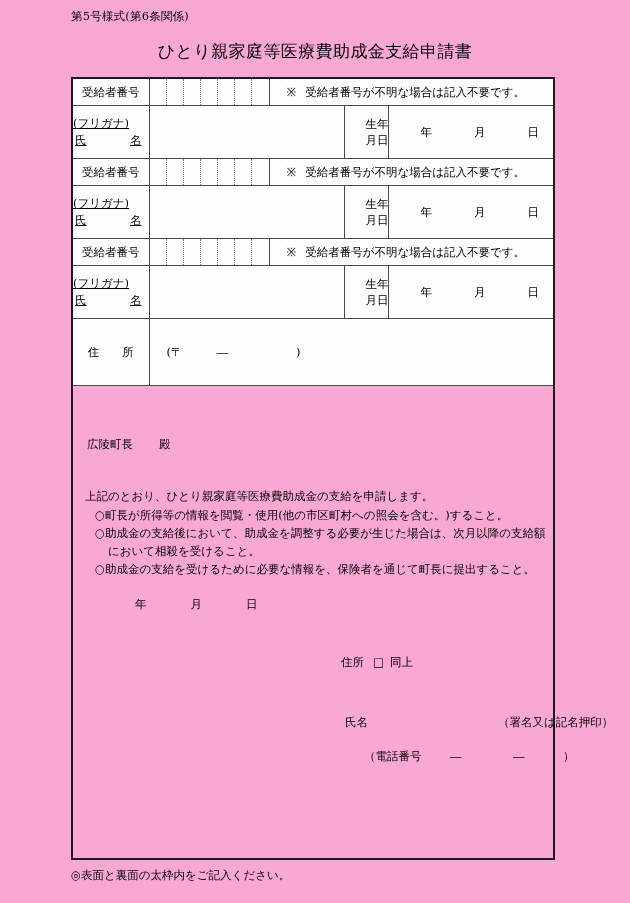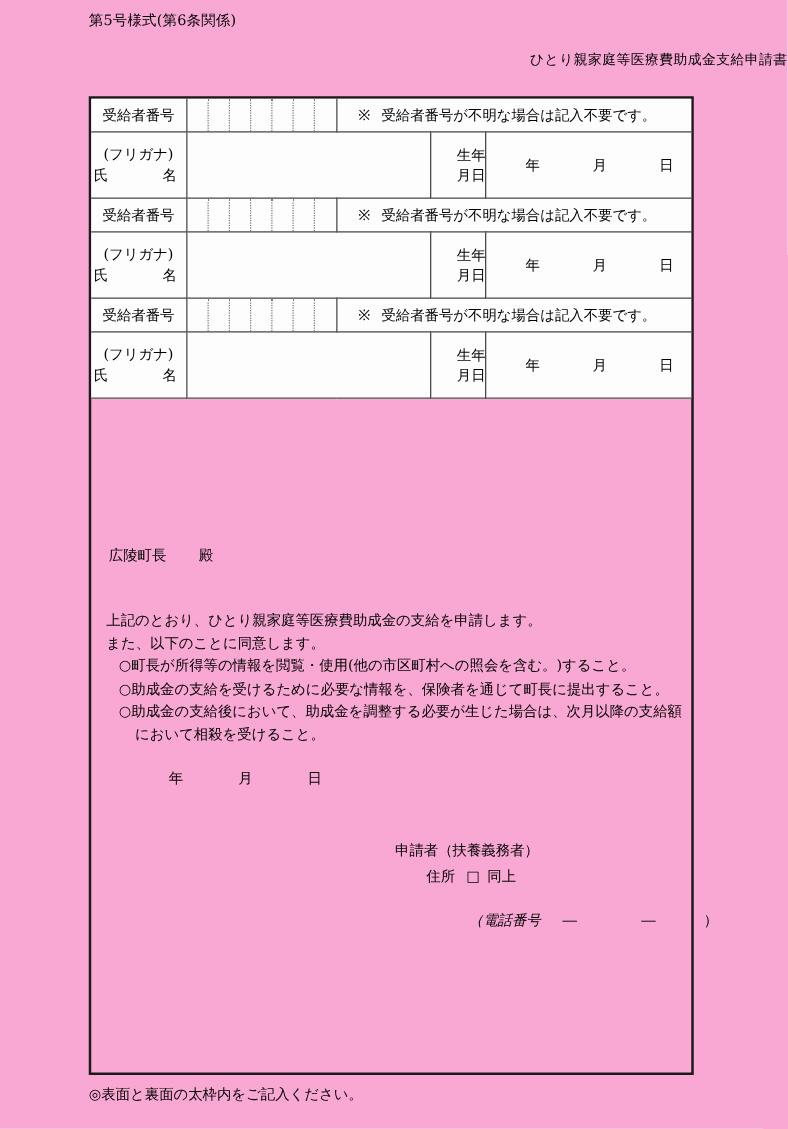--- a/index.html
+++ b/index.html
@@ -30,22 +30,22 @@
     top: 9px;
     font-size: 11.5px;
     letter-spacing: 0.2px;
     white-space: nowrap;
   }
   .doc-title {
     position: absolute;
     left: 0;
     right: 0;
     top: 40px;
-    text-align: right;
-    font-size: 11px;
+    text-align: center;
+    font-size: 17px;
     letter-spacing: 0.4px;
     white-space: nowrap;
   }
 
   
   .form-box {
     position: absolute;
     left: 71px;
     top: 77px;
     width: 484px;
@@ -78,21 +78,22 @@
   .cell-label {
     width: 76px;
     text-align: center;
     white-space: nowrap;
   }
   .cell-label-2line {
     width: 76px;
     padding: 3px 7px 3px 7px;
     line-height: 1.45;
     box-sizing: border-box;
-    text-align: center;
+    text-align: left;
+    text-decoration: underline;
   }
   .lbl-row { display: block; white-space: nowrap; }
   .lbl-spread {
     display: flex;
     justify-content: space-between;
     padding: 0 7px 0 2px;
   }
 
   
   .cell-number {
@@ -227,23 +228,22 @@
     left: 425px;
     white-space: nowrap;
   }
   .sig-phone {
     margin-top: 17px;
     position: relative;
     height: 17px;
   }
   .phone-label {
     position: absolute;
-    left: 302px;
-    white-space: nowrap;
-    font-style: italic;
+    left: 291px;
+    white-space: nowrap;
   }
   .phone-d1 { position: absolute; left: 377px; }
   .phone-d2 { position: absolute; left: 440px; }
   .phone-close { position: absolute; left: 490px; }
 
   
   .footer-note {
     position: absolute;
     left: 71px;
     top: 868px;
@@ -381,52 +381,64 @@
           </td>
           <td class="cell-date">
             <div class="date-line">
               <span>年</span>
               <span>月</span>
               <span>日</span>
             </div>
           </td>
         </tr>
 
+        <tr>
+          <td class="cell-addr-label">住　　所</td>
+          <td class="cell-addr-body" colspan="4">
+            <span class="postal">
+              <span>(〒</span>
+              <span class="dash">―</span>
+              <span class="paren-close">)</span>
+            </span>
+          </td>
+        </tr>
 
       </tbody>
     </table>
 
     <div class="statement">
 
       <div class="addressee">
         <span>広陵町長</span><span class="honorific">殿</span>
       </div>
 
       <div class="body-text">
         <p>上記のとおり、ひとり親家庭等医療費助成金の支給を申請します。</p>
-        <p>また、以下のことに同意します。</p>
         <ul class="consent-list">
           <li>○町長が所得等の情報を閲覧・使用(他の市区町村への照会を含む。)すること。</li>
+          <li>○助成金の支給後において、助成金を調整する必要が生じた場合は、次月以降の支給額において相殺を受けること。</li>
           <li>○助成金の支給を受けるために必要な情報を、保険者を通じて町長に提出すること。</li>
-          <li>○助成金の支給後において、助成金を調整する必要が生じた場合は、次月以降の支給額において相殺を受けること。</li>
         </ul>
       </div>
 
       <div class="date-blank">
         <span>年</span>
         <span>月</span>
         <span>日</span>
       </div>
 
       <div class="signature">
-        <div class="sig-applicant">申請者（扶養義務者）</div>
         <div class="sig-address">
           <span>住所</span><span class="checkbox">□</span><span>同上</span>
         </div>
 
+        <div class="sig-name-row">
+          <span class="sig-name">氏名</span>
+          <span class="sig-seal">（署名又は記名押印）</span>
+        </div>
 
         <div class="sig-phone">
           <span class="phone-label">（電話番号</span>
           <span class="phone-d1">―</span>
           <span class="phone-d2">―</span>
           <span class="phone-close">）</span>
         </div>
       </div>
 
     </div>

